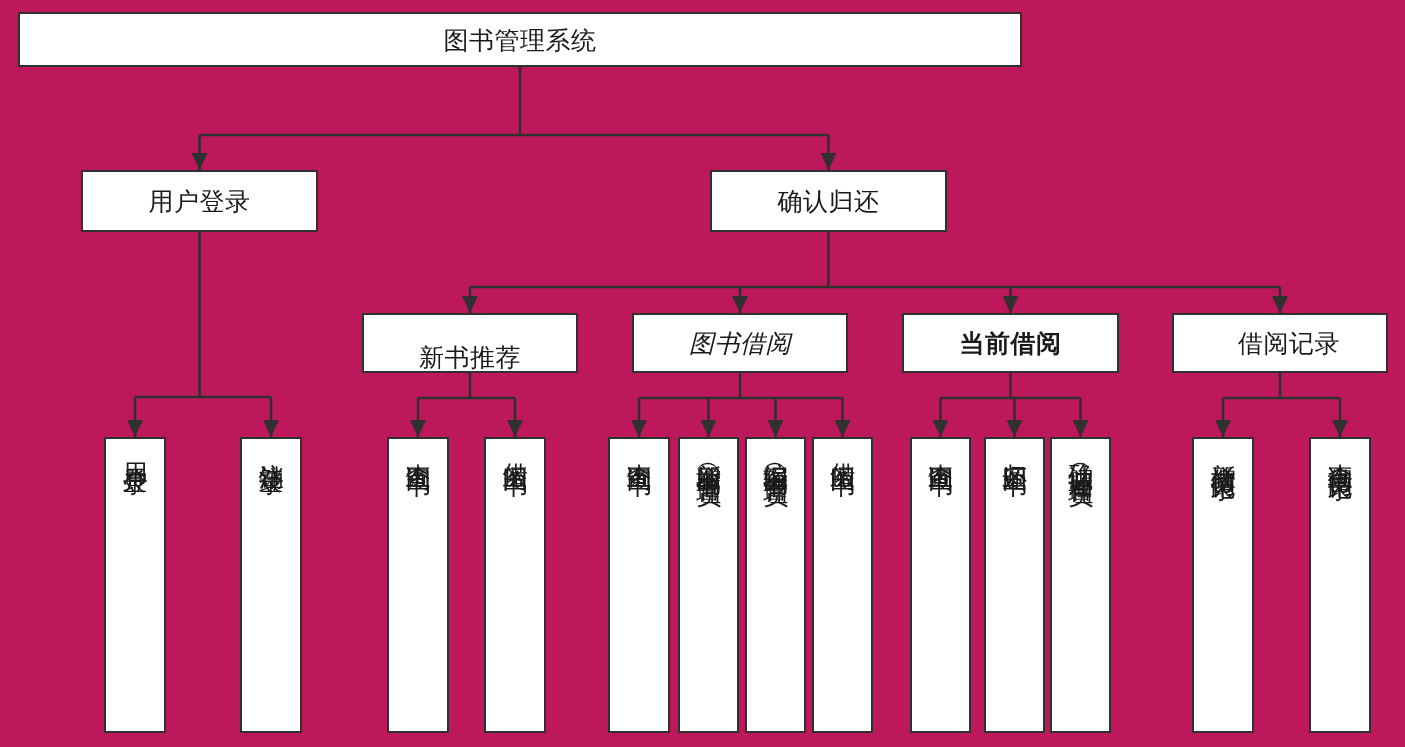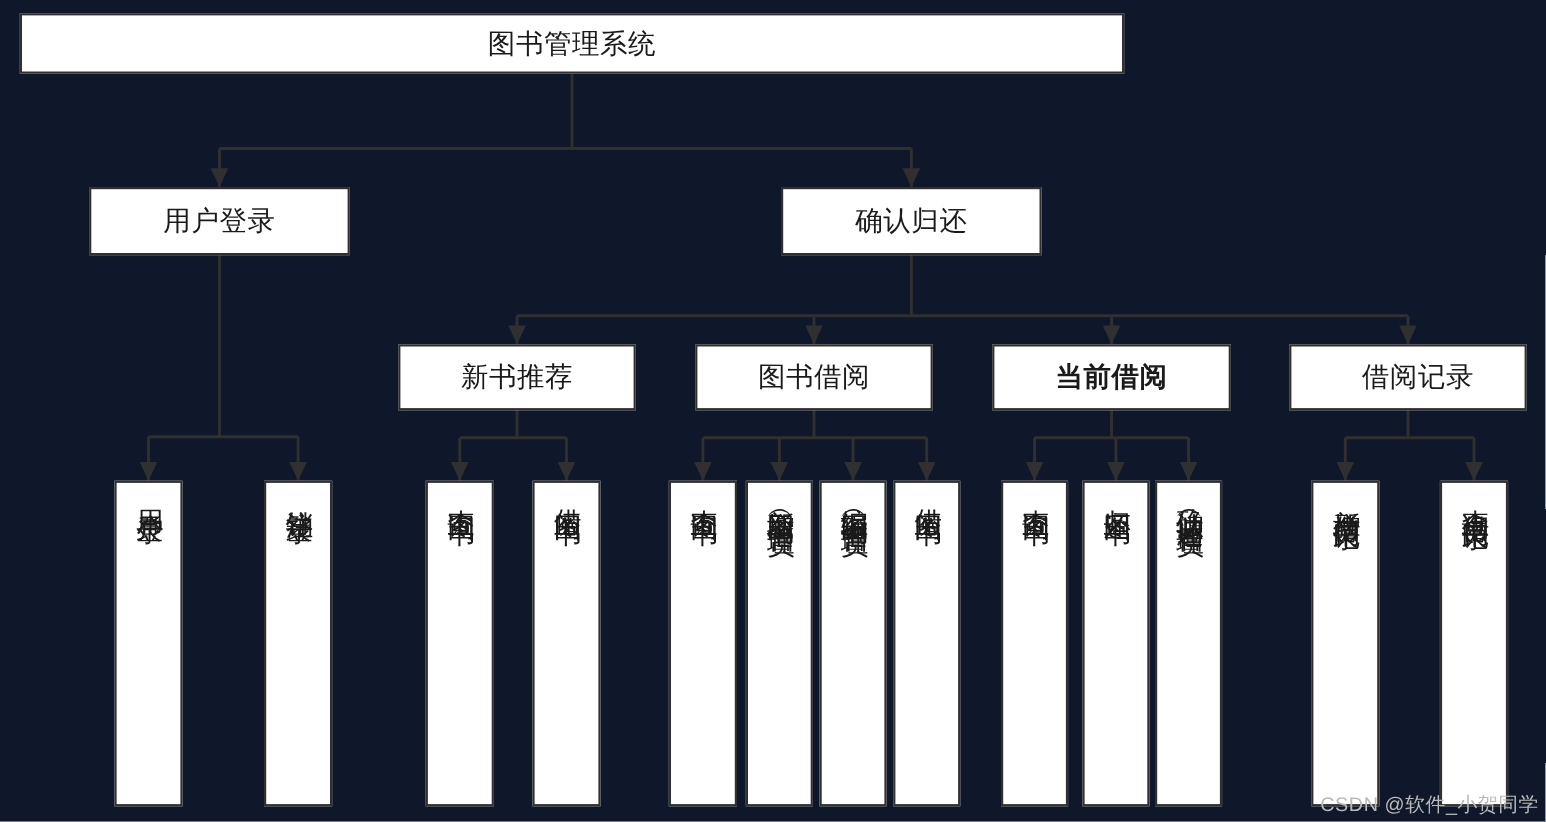--- a/index.html
+++ b/index.html
@@ -7,21 +7,21 @@
     padding: 0;
     background: #ffffff;
   }
   body {
     font-family: "Liberation Sans", "DejaVu Sans", sans-serif;
   }
   #canvas {
     position: relative;
     width: 1405px;
     height: 747px;
-    background: #0f172a;
+    background: #be185d;
     overflow: hidden;
   }
   #edges {
     position: absolute;
     left: 0;
     top: 0;
     width: 1405px;
     height: 747px;
     pointer-events: none;
   }
@@ -135,24 +135,24 @@
   <div id="nodes">
       <div class="node horiz root" style="left: 18px; top: 12px; width: 1004px; height: 55px;">
         <span class="label">图书管理系统</span>
       </div>
       <div class="node horiz" style="left: 81px; top: 170px; width: 237px; height: 62px;">
         <span class="label">用户登录</span>
       </div>
       <div class="node horiz" style="left: 710px; top: 170px; width: 237px; height: 62px;">
         <span class="label">确认归还</span>
       </div>
-      <div class="node horiz" style="left: 362px; top: 313px; width: 216px; height: 60px;">
+      <div class="node horiz" style="left: 362px; top: 313px; width: 216px; height: 60px; align-items: flex-end;">
         <span class="label">新书推荐</span>
       </div>
-      <div class="node horiz" style="left: 632px; top: 313px; width: 216px; height: 60px;">
+      <div class="node horiz" style="left: 632px; top: 313px; width: 216px; height: 60px; font-style: italic;">
         <span class="label">图书借阅</span>
       </div>
       <div class="node horiz" style="left: 902px; top: 313px; width: 217px; height: 60px; font-weight: bold;">
         <span class="label">当前借阅</span>
       </div>
       <div class="node horiz" style="left: 1172px; top: 313px; width: 216px; height: 60px; padding-left: 18px;">
         <span class="label">借阅记录</span>
       </div>
       <div class="node vert" style="left: 104px; top: 437px; width: 62px; height: 296px;">
         <span class="label">用户登录</span>
@@ -187,14 +187,13 @@
       <div class="node vert" style="left: 1050px; top: 437px; width: 61px; height: 296px;">
         <span class="label">确认归还（管理员）</span>
       </div>
       <div class="node vert" style="left: 1192px; top: 437px; width: 62px; height: 296px;">
         <span class="label">新增借阅记录</span>
       </div>
       <div class="node vert" style="left: 1309px; top: 437px; width: 62px; height: 296px;">
         <span class="label">查询借阅记录</span>
       </div>
     </div>
-  <div id="watermark">CSDN @软件_小贺同学</div>
 </div>
 
 </body></html>

